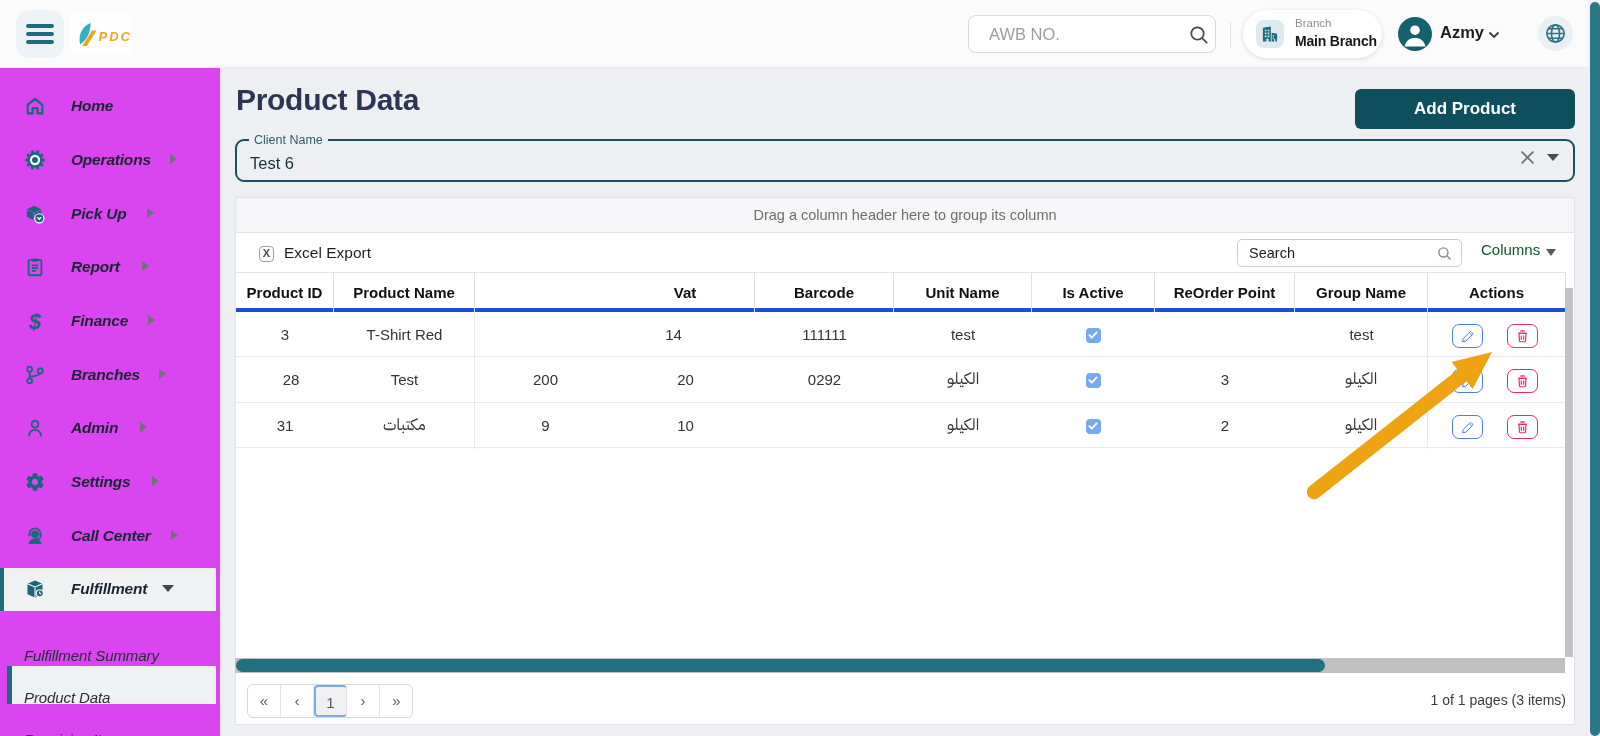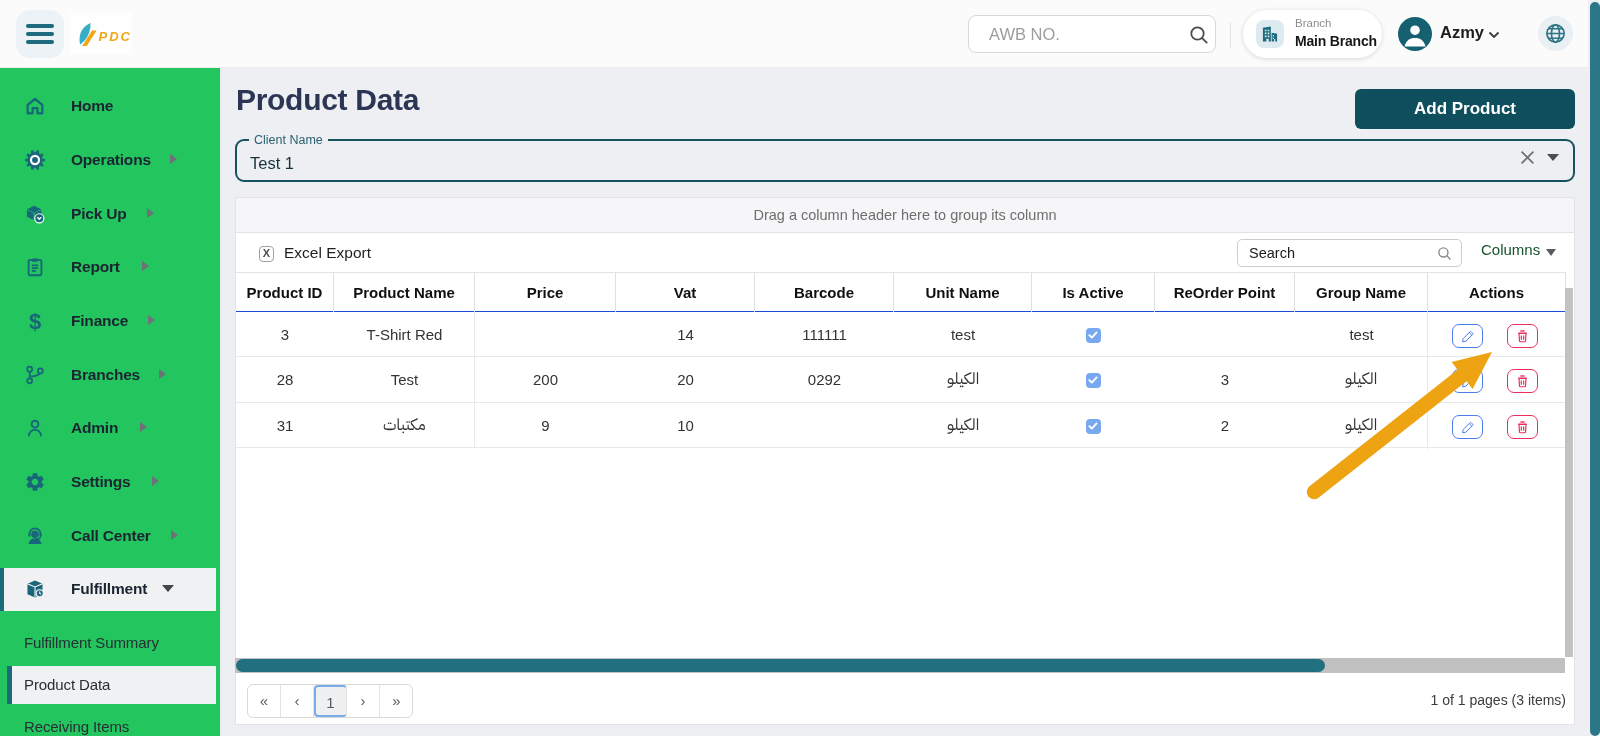--- a/index.html
+++ b/index.html
@@ -16,29 +16,29 @@
 .vdiv { position:absolute; left:1230px; top:22px; width:1px; height:26px; background:#e2e2e2; }
 #branchpill { position:absolute; left:1243px; top:10px; width:139px; height:48px; border-radius:24px; background:#fff; box-shadow:0 1px 5px rgba(0,0,0,.14); }
 #branchpill .ico { position:absolute; left:13px; top:10px; width:28px; height:28px; border-radius:8px; background:#ddeaf0; }
 #branchpill .l1 { position:absolute; left:52px; top:7px; font-size:11.5px; color:#8d8d8d;text-align:center; }
 #branchpill .l2 { position:absolute; left:52px; top:23px; font-size:14px; font-weight:bold; color:#171717; white-space:nowrap; letter-spacing:-0.2px; }
 #avatar { position:absolute; left:1398px; top:17px; width:34px; height:34px; border-radius:50%; background:#15616f; }
 #uname { position:absolute; left:1440px; top:23px; font-size:16.5px; font-weight:bold; color:#1d1d1d; }
 #globe { position:absolute; left:1538px; top:16px; width:35px; height:35px; border-radius:50%; background:#e9eff2; }
 
 
-#sidebar { position:absolute; left:0; top:68px; width:220px; height:668px; background:#22c55e; box-shadow:1px 0 3px rgba(0,0,0,.04); z-index:4; }
+#sidebar { position:absolute; left:0; top:68px; width:220px; height:668px; background:#d946ef; box-shadow:1px 0 3px rgba(0,0,0,.04); z-index:4;font-style:italic; }
 .mi { position:absolute; left:0; width:220px; height:40px; }
 .mi .ic { position:absolute; left:24px; top:9px; width:22px; height:22px; }
 .mi .lb { position:absolute; left:71px; top:11px; font-size:15.5px; font-weight:bold; color:#1b2532; letter-spacing:-0.2px; }
 .mi .ar { position:absolute; top:14px; width:0; height:0; border-top:5.5px solid transparent; border-bottom:5.5px solid transparent; border-left:7px solid #6e7276; }
 .mi .ad { position:absolute; top:16px; width:0; height:0; border-left:6px solid transparent; border-right:6px solid transparent; border-top:7px solid #3f464c; }
 .hl { position:absolute; left:0; width:216px; background:#f0f1f3; }
 .hlbar { position:absolute; left:0; width:4px; background:#1c6b7c; }
-.smi { position:absolute; left:24px; font-size:15px; color:#272e34; letter-spacing:-0.1px; }
+.smi { position:absolute; left:24px; font-size:15px; color:#272e34; letter-spacing:-0.1px;margin-top:13px; }
 
 
 #h1 { position:absolute; left:236px; top:83px; font-size:30px; font-weight:bold; color:#2c3553; letter-spacing:-0.3px; }
 #addbtn { position:absolute; left:1355px; top:89px; width:220px; height:40px; border-radius:6px; background:#0f4f5d; color:#fff; font-weight:bold; font-size:17px; text-align:center; line-height:40px; }
 #cfield { position:absolute; left:235px; top:133px; width:1340px; height:49px; }
 #cfield fieldset { width:1340px; height:49px; border:2px solid #17525f; border-radius:9px; }
 #cfield legend { margin-left:12px; padding:0 5px; font-size:12.5px; color:#2c6171; }
 #cfield .val { position:absolute; left:15px; top:21px; font-size:16.5px; color:#16323c; }
 
 #panel { position:absolute; left:235px; top:197px; width:1340px; height:528px; background:#fff; border:1px solid #e4e4e4; }
@@ -58,21 +58,21 @@
 #hscroll { position:absolute; left:-1px; top:460px; width:1330px; height:15px; background:#c0c0c0; }
 #hthumb { position:absolute; left:1px; top:1px; width:1089px; height:13px; border-radius:7px; background:#21707f; }
 #pager { position:absolute; left:11px; top:486px; width:166px; height:34px; border:1px solid #d9d9d9; border-radius:6px; background:#fff; }
 #pager .c { position:absolute; top:0; width:33px; height:32px; text-align:center; line-height:32px; font-size:15px; color:#5a5a5a; border-right:1px solid #e3e3e3; }
 #pageinfo { position:absolute; left:900px; top:494px; width:430px; text-align:right; font-size:14px; color:#3c3c3c; }
 
 #pgscroll { position:absolute; left:1588px; top:0; width:12px; height:736px; background:#eef0f3; z-index:9; }
 #pgthumb { position:absolute; left:2px; top:2px; width:10px; height:734px; border-radius:5px; background:#2b7787; }
 svg.ovl { position:absolute; z-index:8; }
 
-#gheadw { position:absolute; left:0; top:74px; width:1330px; height:40px; border-top:1px solid #e3e3e3; border-bottom:1px solid #1d4ed8; }
+#gheadw { position:absolute; left:0; top:74px; width:1330px; height:40px; border-top:1px solid #e3e3e3; border-bottom:4px solid #1d4ed8; }
 .hc { position:absolute; top:0; height:39px; line-height:39px; text-align:center; font-weight:bold; font-size:15px; color:#101010; border-right:1px solid #e0e0e0; }
 #gbodyw { position:absolute; left:0; top:0; width:1330px; height:527px; }
 .r { position:absolute; left:0; width:1330px; border-bottom:1px solid #e9e9e9; }
 .cell { position:absolute; top:0; text-align:center; font-size:15px; color:#333; }
 .vline { position:absolute; top:114px; width:1px; height:137px; background:#e9e9e9; }
 .cell.acts { text-align:left; padding-left:24px; width:114px !important; }
 .abtn.e { margin-right:24px; }
 .c.dim { color:#b5b5b5; }
 .c.dim2 { color:#9d9d9d; }
 .c.sel { border:2.5px solid #7aabe9; border-radius:4px; background:#eef0f2; width:33px; height:33px; line-height:28px; color:#333; top:-0.5px; margin-left:-0.5px; }
@@ -256,21 +256,21 @@
   <span class="smi" style="top:608px">Product Data</span>
   <span class="smi" style="top:650px">Receiving Items</span>
 </div>
 
 <div id="h1">Product Data</div>
 <div id="addbtn">Add Product</div>
 <div id="cfield">
   <fieldset>
       <legend>Client Name</legend>
     </fieldset>
-  <span class="val">Test 1</span>
+  <span class="val">Test 6</span>
     <svg width="15" height="15" viewBox="0 0 14 14" style="position:absolute;left:1285px;top:17px">
       <path d="M1.5 1.5l11 11M12.5 1.5l-11 11" stroke="#6f6f6f" stroke-width="1.6"></path>
     </svg>
     <span style="position:absolute;left:1312px;top:21px;width:0;height:0;border-left:6.5px solid transparent;border-right:6.5px solid transparent;border-top:7.5px solid #4c4c4c"></span>
 </div>
 
 <div id="panel">
   <div id="dragbar">Drag a column header here to group its column</div>
   <div id="exportrow">
     <div id="xlicon">X</div>
@@ -281,34 +281,33 @@
           <circle cx="10.5" cy="10.5" r="6.4" fill="none" stroke="#8e8e8e" stroke-width="2"></circle>
           <path d="M15.3 15.3l5.2 5.2" stroke="#8e8e8e" stroke-width="2"></path>
         </svg>
       </div>
     <div id="colslab">Columns</div>
       <div id="colscaret"></div>
   </div>
   <div id="gheadw">
       <div class="hc" style="left:0px;width:98px">Product ID</div>
       <div class="hc" style="left:98px;width:141px">Product Name</div>
-      <div class="hc" style="left:239px;width:141px">Price</div>
       <div class="hc" style="left:380px;width:139px">Vat</div>
       <div class="hc" style="left:519px;width:139px">Barcode</div>
       <div class="hc" style="left:658px;width:138px">Unit Name</div>
       <div class="hc" style="left:796px;width:123px">Is Active</div>
       <div class="hc" style="left:919px;width:140px">ReOrder Point</div>
       <div class="hc" style="left:1059px;width:133px">Group Name</div>
       <div class="hc" style="left:1192px;width:138px">Actions</div>
     </div>
   <div id="gbodyw">
       <div class="r" style="top:114px;height:45px">
         <div class="cell" style="left:0px;width:98px;line-height:45px">3</div>
         <div class="cell" style="left:98px;width:141px;line-height:45px">T-Shirt Red</div>
-        <div class="cell" style="left:380px;width:139px;line-height:45px">14</div>
+        <div class="cell" style="left:368px;width:139px;line-height:45px">14</div>
         <div class="cell" style="left:519px;width:139px;line-height:45px">111111</div>
         <div class="cell" style="left:658px;width:138px;line-height:45px">test</div>
         <div class="cell" style="left:796px;width:123px;line-height:45px"><span class="chk"><svg width="14" height="14" viewBox="0 0 14 14">
               <path d="M3.4 7.1l2.4 2.5 4.8-5.2" stroke="#fff" stroke-width="1.9" fill="none" stroke-linecap="round" stroke-linejoin="round"></path>
             </svg></span></div>
         <div class="cell" style="left:1059px;width:133px;line-height:45px">test</div>
         <div class="cell acts" style="left:1192px;width:138px;line-height:45px"><span class="abtn e">
             <svg width="16" height="16" viewBox="0 0 24 24" style="margin-top:4px">
               <g fill="none" stroke="#4d7cee" stroke-width="1.5" stroke-linejoin="round">
                 <path d="M4.8 15.8l-.9 4.9 4.9-.9L19 9.6a1.3 1.3 0 000-1.8l-2.2-2.2a1.3 1.3 0 00-1.8 0z"></path>
@@ -320,21 +319,21 @@
               <g stroke="#e92e5e" fill="none">
                 <path d="M8.5 3.2h7" stroke-width="2.2"></path>
                 <path d="M5.2 6.8h13.6" stroke-width="2.4"></path>
                 <path d="M6.4 6.8l.7 12c.05.9.8 1.6 1.7 1.6h6.4c.9 0 1.65-.7 1.7-1.6l.7-12" stroke-width="1.9"></path>
                 <path d="M10.1 10.3v6.8M13.9 10.3v6.8" stroke-width="1.9"></path>
               </g>
             </svg>
           </span></div>
       </div>
       <div class="r" style="top:159px;height:46px">
-        <div class="cell" style="left:0px;width:98px;line-height:46px">28</div>
+        <div class="cell" style="left:6px;width:98px;line-height:46px">28</div>
         <div class="cell" style="left:98px;width:141px;line-height:46px">Test</div>
         <div class="cell" style="left:239px;width:141px;line-height:46px">200</div>
         <div class="cell" style="left:380px;width:139px;line-height:46px">20</div>
         <div class="cell" style="left:519px;width:139px;line-height:46px">0292</div>
         <div class="cell" style="left:658px;width:138px;line-height:46px"><svg width="33" height="17" viewBox="0 -13 33 17" style="vertical-align:-3px">
             <path d="M0.5 2.5H1.4Q3.1 2.5 4.1 1.8Q5.0 1.2 5.3 0.0H3.4Q2.1 0.0 1.4 -0.7Q0.7 -1.3 0.7 -2.6Q0.7 -3.3 0.9 -3.9Q1.1 -4.6 1.5 -5.0Q1.9 -5.5 2.4 -5.8Q3.0 -6.1 3.6 -6.1Q4.9 -6.1 5.7 -4.9Q6.5 -3.7 6.5 -1.6V-1.4H7.2V-0.3L6.9 0.0H6.3Q6.0 1.8 4.7 2.8Q3.5 3.8 1.4 3.8H0.5ZM1.8 -2.7Q1.8 -2.0 2.2 -1.7Q2.6 -1.4 3.4 -1.4H5.3V-1.9Q5.3 -3.2 4.9 -3.9Q4.4 -4.7 3.5 -4.7Q2.7 -4.7 2.3 -4.1Q1.8 -3.6 1.8 -2.7Z M6.9 -1.1 7.2 -1.4H7.8Q9.1 -1.4 9.1 -2.7V-11.8H10.3V-2.7Q10.3 -1.4 11.7 -1.4H12.2V-0.3L11.9 0.0Q9.6 0.0 9.2 -1.6H9.2Q9.0 -0.7 8.5 -0.3Q8.0 0.0 6.9 0.0Z M11.9 -1.1 12.2 -1.4H12.8Q14.1 -1.4 14.1 -2.7V-5.3H15.3V-2.7Q15.3 -1.4 16.6 -1.4H17.2V-0.3L16.9 0.0Q14.7 0.0 14.3 -1.6H14.2Q14.0 -0.7 13.5 -0.3Q13.0 0.0 11.9 0.0ZM15.6 3.2Q15.3 3.2 15.1 3.0Q14.9 2.8 14.9 2.4Q14.9 2.0 15.1 1.8Q15.3 1.6 15.6 1.6H15.8Q16.1 1.6 16.3 1.8Q16.5 2.0 16.5 2.4Q16.5 2.8 16.3 3.0Q16.1 3.2 15.8 3.2ZM13.6 3.2Q13.3 3.2 13.1 3.0Q12.9 2.8 12.9 2.4Q12.9 2.0 13.1 1.8Q13.3 1.6 13.6 1.6H13.8Q14.1 1.6 14.3 1.8Q14.5 2.0 14.5 2.4Q14.5 2.8 14.3 3.0Q14.1 3.2 13.8 3.2Z M16.9 -1.1 17.2 -1.4H18.7Q19.5 -1.4 19.8 -1.5Q20.1 -1.7 20.1 -2.1Q20.1 -2.3 20.1 -2.4Q20.0 -2.5 20.0 -2.7Q19.9 -2.9 19.7 -3.1Q19.5 -3.3 19.3 -3.6L17.3 -6.0V-8.8L24.3 -12.0V-10.6L17.9 -7.6V-7.5L21.5 -3.1Q21.9 -2.6 22.2 -2.3Q22.6 -1.9 22.9 -1.7Q23.2 -1.5 23.6 -1.5Q24.0 -1.4 24.4 -1.4V-0.3L24.1 0.0Q23.5 0.0 23.1 -0.1Q22.7 -0.2 22.3 -0.4Q22.0 -0.6 21.6 -0.9Q21.3 -1.3 20.9 -1.9L20.6 -2.3L20.5 -2.2Q20.6 -2.1 20.6 -2.0Q20.6 -1.9 20.6 -1.8Q20.6 -1.0 20.1 -0.5Q19.5 0.0 18.7 0.0H16.9Z M24.1 -1.1 24.4 -1.4H24.9Q25.6 -1.4 26.0 -1.7Q26.3 -2.1 26.3 -2.8V-11.8H27.5V-2.8Q27.5 -1.4 26.9 -0.7Q26.3 0.0 24.9 0.0H24.1Z M29.9 -11.8H31.1V0.0H29.9Z" fill="#333"></path>
           </svg></div>
         <div class="cell" style="left:796px;width:123px;line-height:46px"><span class="chk"><svg width="14" height="14" viewBox="0 0 14 14">
               <path d="M3.4 7.1l2.4 2.5 4.8-5.2" stroke="#fff" stroke-width="1.9" fill="none" stroke-linecap="round" stroke-linejoin="round"></path>
             </svg></span></div>

